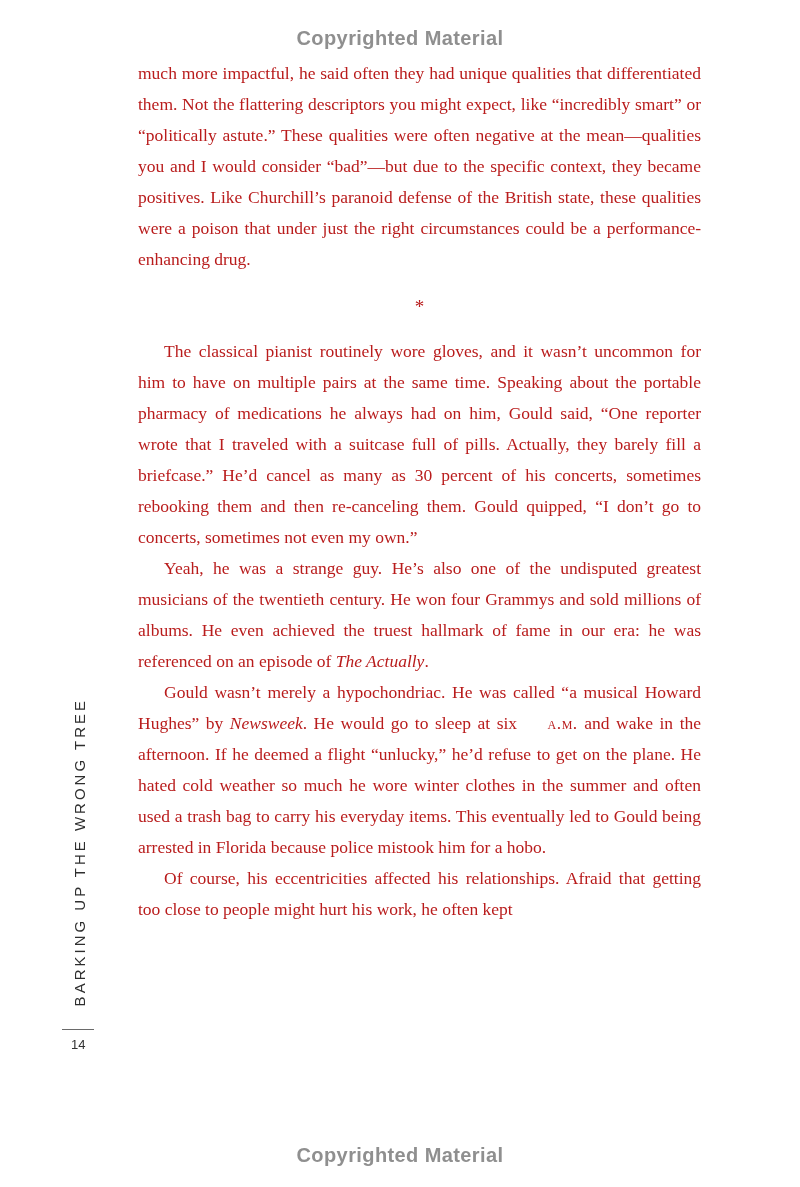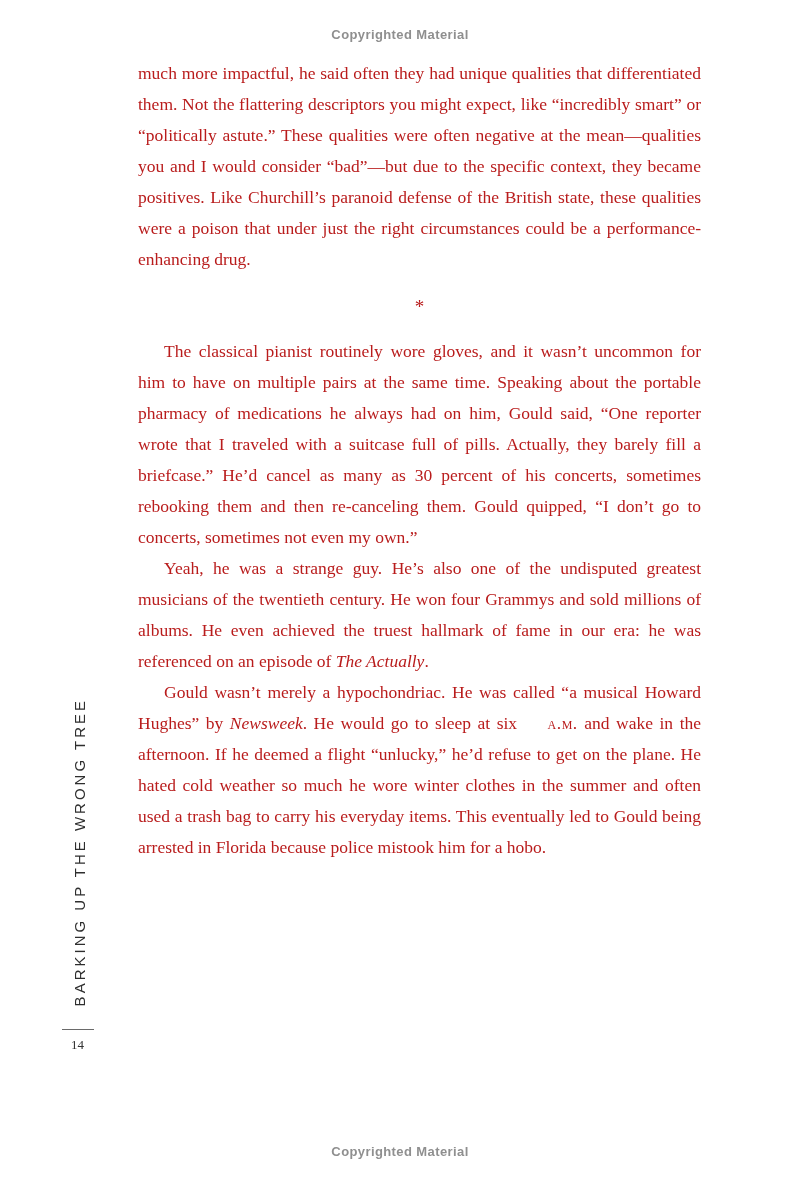--- a/index.html
+++ b/index.html
@@ -14,21 +14,21 @@
     overflow: hidden;
     font-family: "Liberation Serif", serif;
     color: #141414;
   }
   .notice {
     position: absolute;
     left: 0;
     width: 100%;
     text-align: center;
     font-family: "Liberation Sans", sans-serif;
-    font-size: 13px;
+    font-size: 20px;
     font-weight: bold;
     letter-spacing: 0.4px;
     color: #8f8f8f;
   }
   .notice-top { top: 27px; }
   .notice-bottom { top: 1144px; }
 
   .text-column {
     position: absolute;
     left: 138px;
@@ -75,36 +75,37 @@
     left: 62px;
     top: 1029px;
     width: 32px;
     height: 1px;
     background: #6a6a6a;
   }
   .folio {
     position: absolute;
     left: 71px;
     top: 1037px;
-    font-family: Liberation Serif, serif;
+    font-family: Liberation Sans, sans-serif;
     font-size: 13px;
     color: #333333;
   }
 </style>
 </head>
 <body>
 
 <div class="notice notice-top">Copyrighted Material</div>
 
 <div class="text-column">
     <p class="para"><span>much more impactful, he said often they had unique qualities that differentiated them. Not the flattering descriptors you might expect, like “incredibly smart” or “politically astute.” These qualities were often negative at the mean—qualities you and I would consider “bad”—but due to the specific context, they became positives. Like Churchill’s paranoid defense of the British state, these qualities were a poison that under just the right circumstances could be a performance-enhancing drug.</span></p>
     <p class="section-break">*</p>
     <p class="para indent"><span>The classical pianist routinely wore gloves, and it wasn’t uncommon for him to have on multiple pairs at the same time. Speaking about the portable pharmacy of medications he always had on him, Gould said, “One reporter wrote that I traveled with a suitcase full of pills. Actually, they barely fill a briefcase.” He’d cancel as many as 30 percent of his concerts, sometimes rebooking them and then re-canceling them. Gould quipped, “I don’t go to concerts, sometimes not even my own.”</span></p>
     <p class="para indent"><span>Yeah, he was a strange guy. He’s also one of the undisputed greatest musicians of the twentieth century. He won four Grammys and sold millions of albums. He even achieved the truest hallmark of fame in our era: he was referenced on an episode of </span><span class="italic">The Actually</span><span>.</span></p>
     <p class="para indent"><span>Gould wasn’t merely a hypochondriac. He was called “a musical Howard Hughes” by </span><span class="italic">Newsweek</span><span>. He would go to sleep at six </span><span class="smallcaps">a.m.</span><span> and wake in the afternoon. If he deemed a flight “unlucky,” he’d refuse to get on the plane. He hated cold weather so much he wore winter clothes in the summer and often used a trash bag to carry his everyday items. This eventually led to Gould being arrested in Florida because police mistook him for a hobo.</span></p>
+    <p class="para indent"><span>Of course, his eccentricities affected his relationships. Afraid that getting too close to people might hurt his work, he often kept</span></p>
   </div>
 
 <div class="sidebar">
   <div class="sidebar-text">BARKING UP THE WRONG TREE</div>
 </div>
 
 <div class="folio-rule"></div>
 
 <div class="folio">14</div>
 

